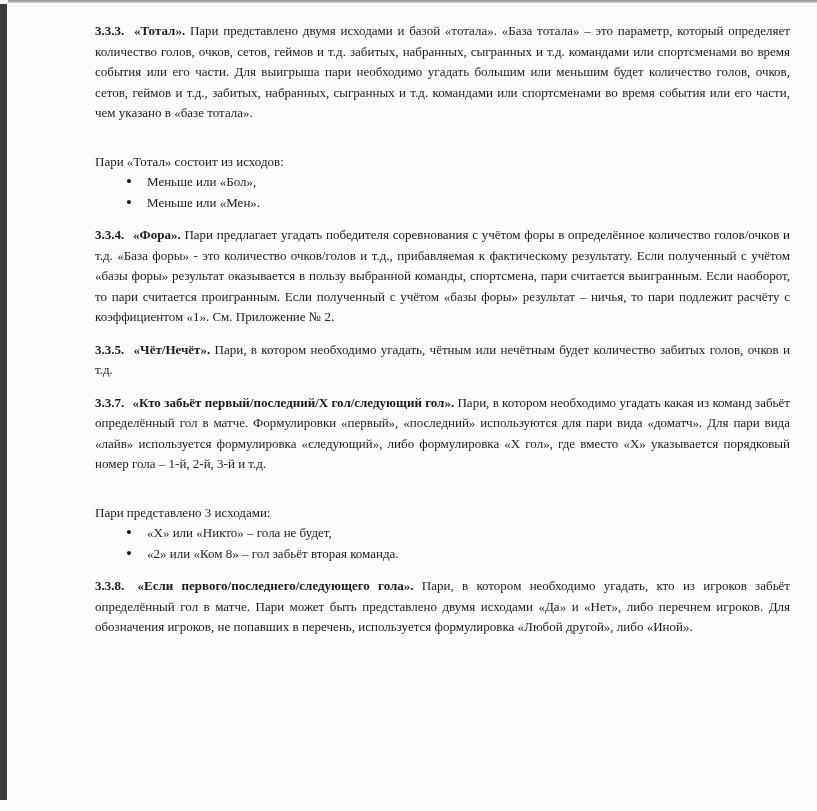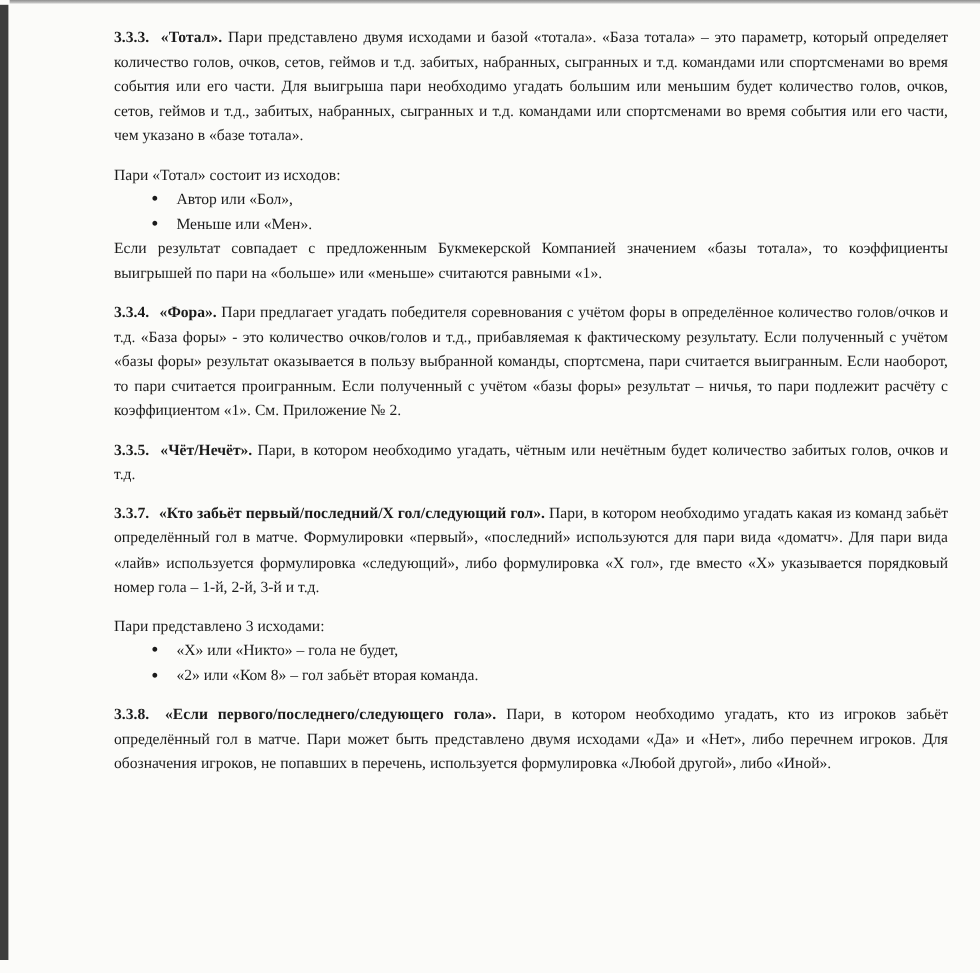--- a/index.html
+++ b/index.html
@@ -34,21 +34,21 @@
     width: 817px;
     box-sizing: border-box;
     padding: 21px 27px 0 95px;
     font-size: 13px;
     line-height: 20.5px;
     text-align: justify;
   }
   .para { margin: 12px 0 0 0; }
   .para.first { margin-top: 0; }
   .para.note { margin-top: 0; }
-  .intro { margin: 12px 0 0 0; }
+  .intro { margin: 28px 0 0 0; }
   .num { font-weight: bold; margin-right: 5px; }
   .ttl { font-weight: bold; }
   ul.outcomes {
     margin: 0; padding: 0;
     list-style: none;
     text-align: left;
   }
   ul.outcomes li {
     position: relative;
     padding-left: 52px;
@@ -71,25 +71,24 @@
 
     <p class="para first">
       <span class="num">3.3.3.</span>
       <span class="ttl">«Тотал».</span>
       <span>Пари представлено двумя исходами и базой «тотала». «База тотала» – это параметр, который определяет количество голов, очков, сетов, геймов и т.д. забитых, набранных, сыгранных и т.д. командами или спортсменами во время события или его части. Для выигрыша пари необходимо угадать большим или меньшим будет количество голов, очков, сетов, геймов и т.д., забитых, набранных, сыгранных и т.д. командами или спортсменами во время события или его части, чем указано в «базе тотала».</span>
     </p>
 
     <p class="intro">Пари «Тотал» состоит из исходов:</p>
 
     <ul class="outcomes">
-      <li>Автор или «Бол»,</li>
+      <li>Меньше или «Бол»,</li>
       <li>Меньше или «Мен».</li>
     </ul>
 
-    <p class="para note">Если результат совпадает с предложенным Букмекерской Компанией значением «базы тотала», то коэффициенты выигрышей по пари на «больше» или «меньше» считаются равными «1».</p>
 
     <p class="para">
       <span class="num">3.3.4.</span>
       <span class="ttl">«Фора».</span>
       <span>Пари предлагает угадать победителя соревнования с учётом форы в определённое количество голов/очков и т.д. «База форы» - это количество очков/голов и т.д., прибавляемая к фактическому результату. Если полученный с учётом «базы форы» результат оказывается в пользу выбранной команды, спортсмена, пари считается выигранным. Если наоборот, то пари считается проигранным. Если полученный с учётом «базы форы» результат – ничья, то пари подлежит расчёту с коэффициентом «1». См. Приложение № 2.</span>
     </p>
 
     <p class="para">
       <span class="num">3.3.5.</span>
       <span class="ttl">«Чёт/Нечёт».</span>

